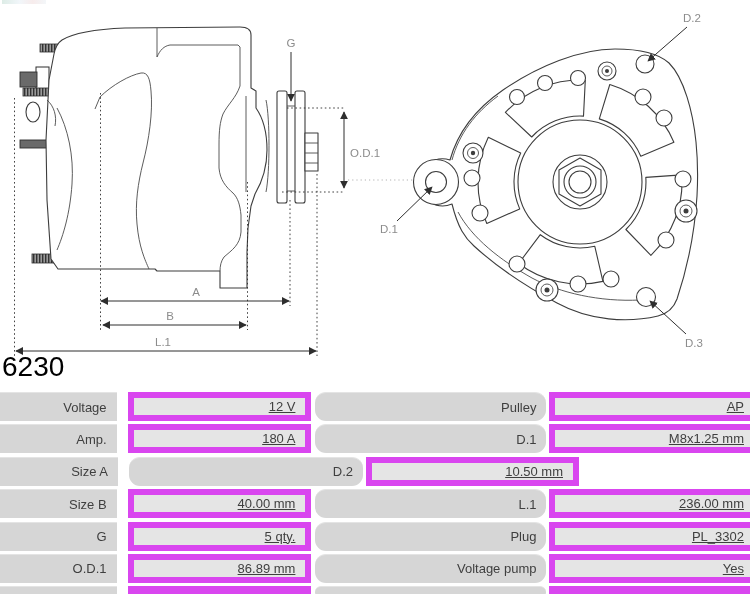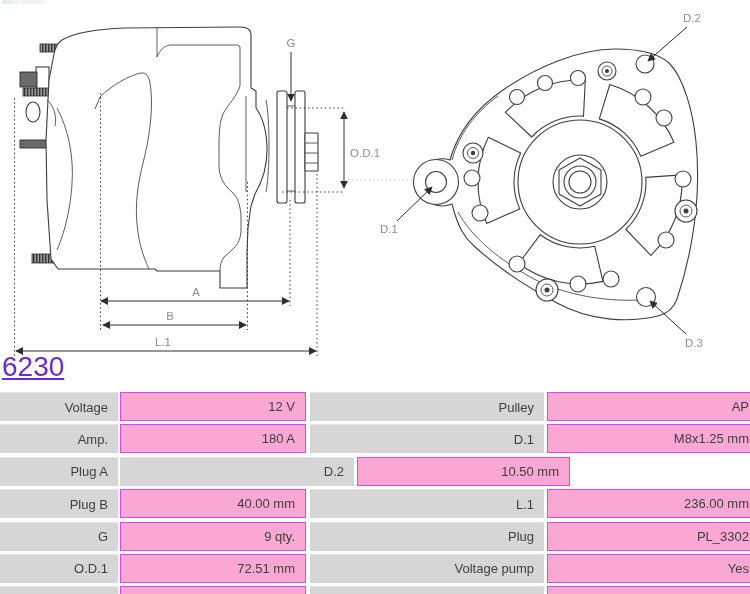--- a/index.html
+++ b/index.html
@@ -2,30 +2,30 @@
 <html><head>
 <meta charset="utf-8">
 <style>
   html,body{margin:0;padding:0;background:#fff;}
   .page{position:relative;width:750px;height:594px;overflow:hidden;background:#fff;
         font-family:"Liberation Sans",sans-serif;}
   .corner-artifact{position:absolute;left:2px;top:0;width:44px;height:4px;opacity:.35;
         background:linear-gradient(90deg,#9ec9b8,#d8e6f0 40%,#e8c8c8 70%,#dde7ee);}
   .diagram{position:absolute;left:0;top:0;}
   .part-code{position:absolute;left:2px;top:352px;font-size:28px;line-height:1.1;
-        color:#6d28d9;letter-spacing:0;text-decoration:underline;}
+        color:#000000;letter-spacing:0;}
   .spec-table{position:absolute;left:0;top:392px;width:760px;}
   .trow{display:flex;height:29px;margin-bottom:3.4px;}
   .cell{box-sizing:border-box;display:flex;align-items:center;justify-content:flex-end;
         padding-right:10px;font-size:13px;color:#3f3f3f;}
   .lbl{background:#d6d6d6;border-top:1px solid #e4e4e4;}
-  .val{background:#f9a8d4;border:1px solid #d946ef;}
-  .c1{width:118px;margin-right:2px;}
+  .val{background:#e5e5e5;border:6px solid #d946ef;text-decoration:underline;}
+  .c1{width:118px;margin-right:11px;}
   .c2{width:186px;margin-right:4px;}
-  .c3{width:234px;margin-right:3px;}
+  .c3{width:234px;margin-right:3px;border-radius:11px;}
   .c4{width:213px;}
   .sliver{height:12px;margin-bottom:0;}
   svg text{font-family:"Liberation Sans",sans-serif;font-size:11.5px;fill:#8c8c8c;}
   .ln{fill:none;stroke:#3d3d3d;stroke-width:1.1px;stroke-linejoin:round;stroke-linecap:round;}
   .thin{fill:none;stroke:#4a4a4a;stroke-width:0.9px;}
   .dim{fill:none;stroke:#2e2e2e;stroke-width:1px;}
   .dot{fill:none;stroke:#2e2e2e;stroke-width:0.9px;stroke-dasharray:1.6 2.6;}
   .fdot{fill:none;stroke:#a9a9a9;stroke-width:0.9px;stroke-dasharray:1.2 3;}
   .dark{fill:#6a6a6a;stroke:#2e2e2e;stroke-width:0.9px;}
   .whitefill{fill:#fff;}
@@ -214,39 +214,39 @@
       <div class="cell lbl c3">Pulley</div>
       <div class="cell val c4">AP</div>
     </div>
     <div class="trow">
       <div class="cell lbl c1">Amp.</div>
       <div class="cell val c2">180 A</div>
       <div class="cell lbl c3">D.1</div>
       <div class="cell val c4">M8x1.25 mm</div>
     </div>
     <div class="trow">
-      <div class="cell lbl c1">Plug A</div>
+      <div class="cell lbl c1">Size A</div>
       <div class="cell lbl c3">D.2</div>
       <div class="cell val c4">10.50 mm</div>
     </div>
     <div class="trow">
-      <div class="cell lbl c1">Plug B</div>
+      <div class="cell lbl c1">Size B</div>
       <div class="cell val c2">40.00 mm</div>
       <div class="cell lbl c3">L.1</div>
       <div class="cell val c4">236.00 mm</div>
     </div>
     <div class="trow">
       <div class="cell lbl c1">G</div>
-      <div class="cell val c2">9 qty.</div>
+      <div class="cell val c2">5 qty.</div>
       <div class="cell lbl c3">Plug</div>
       <div class="cell val c4">PL_3302</div>
     </div>
     <div class="trow">
       <div class="cell lbl c1">O.D.1</div>
-      <div class="cell val c2">72.51 mm</div>
+      <div class="cell val c2">86.89 mm</div>
       <div class="cell lbl c3">Voltage pump</div>
       <div class="cell val c4">Yes</div>
     </div>
     <div class="trow sliver">
       <div class="cell lbl c1"></div>
       <div class="cell val c2"></div>
       <div class="cell lbl c3"></div>
       <div class="cell val c4"></div>
     </div>
   </div>

